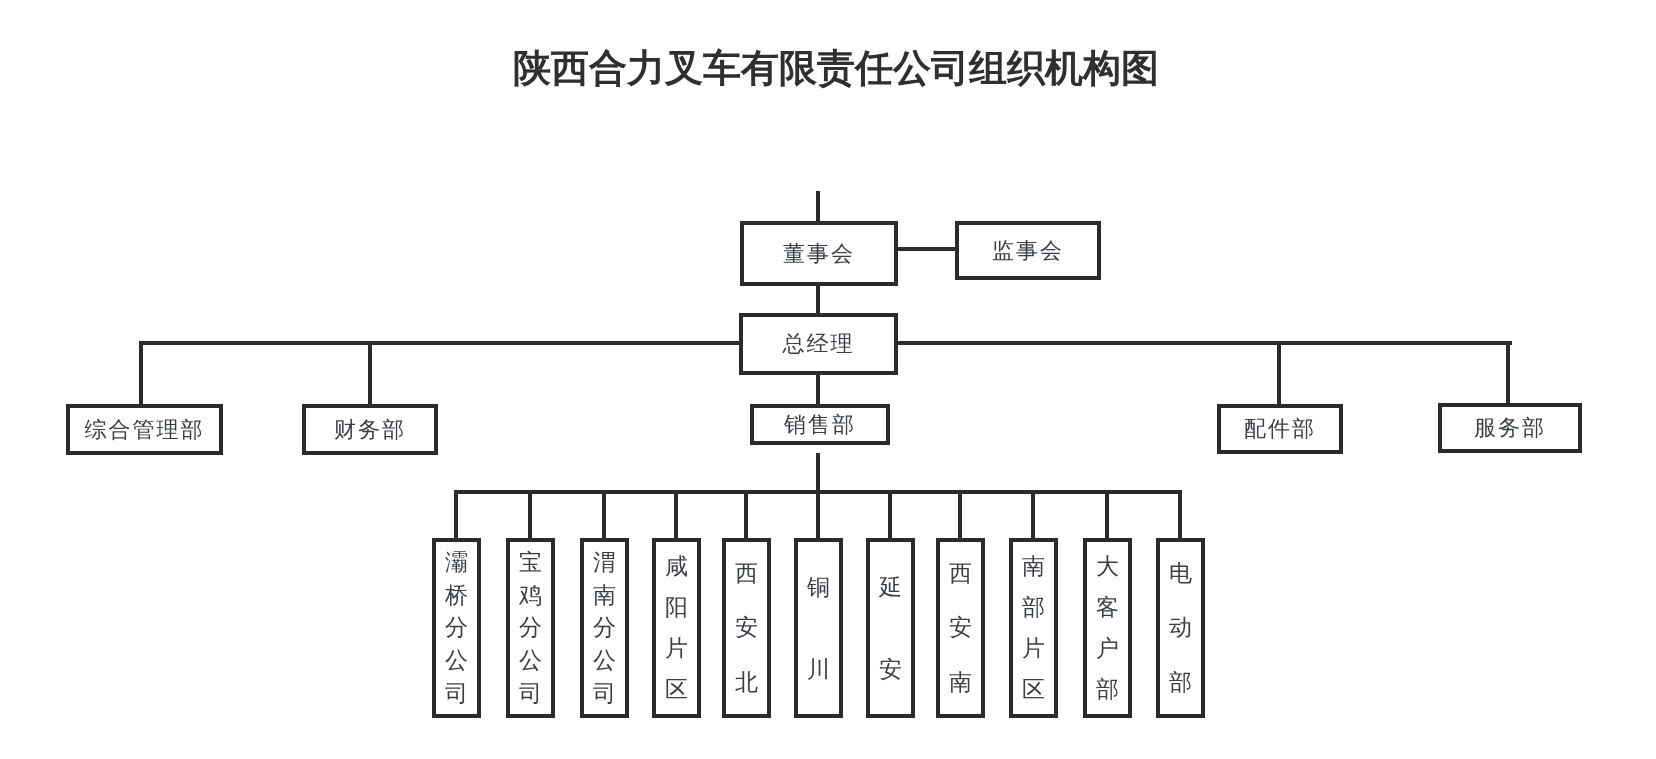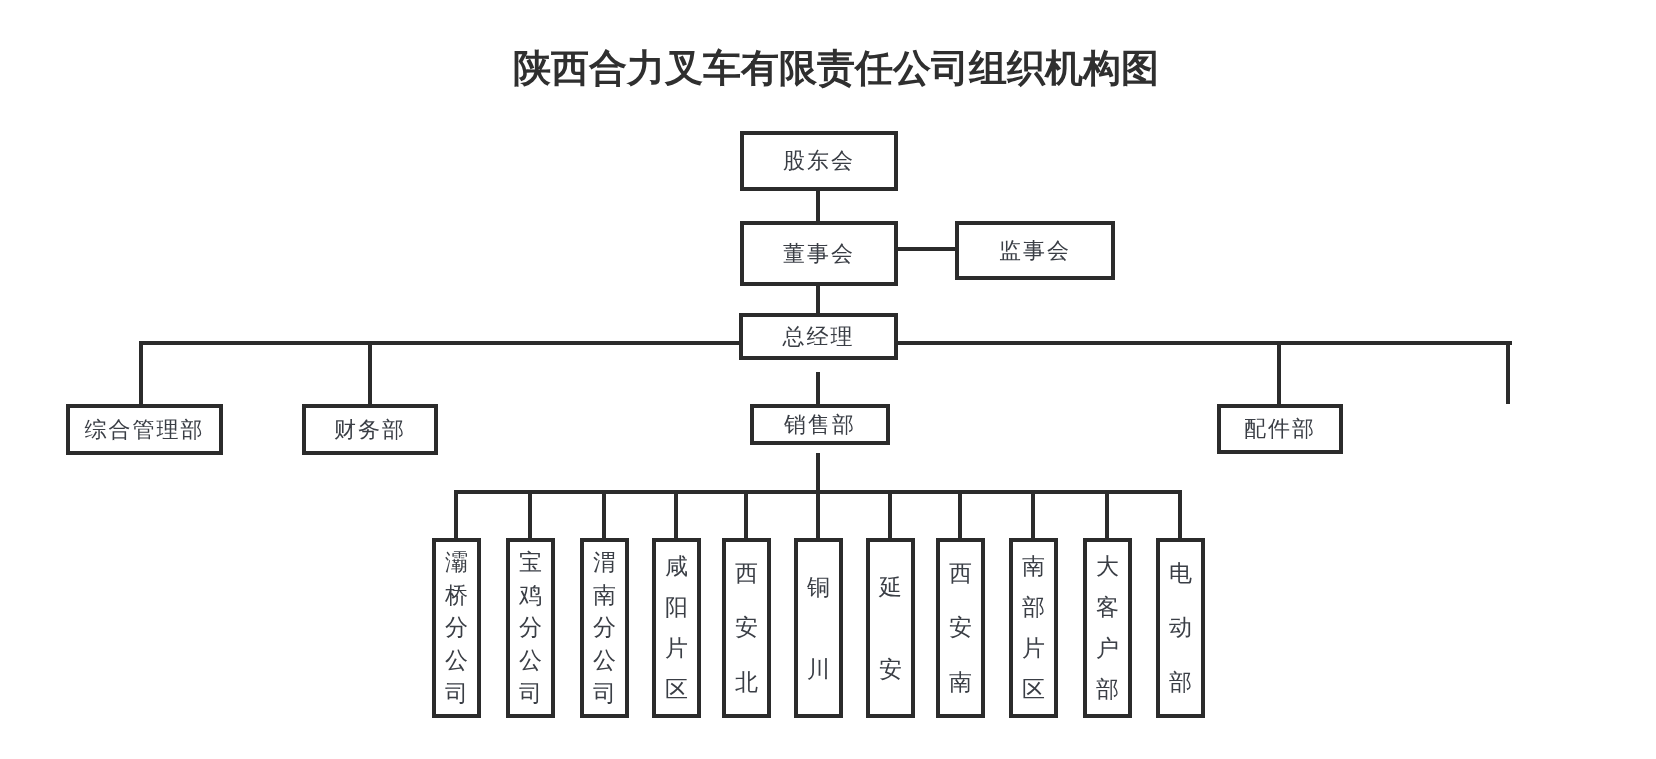--- a/index.html
+++ b/index.html
@@ -88,44 +88,44 @@
   <div class="line" style="left:602px;top:490px;width:4px;height:48px"></div>
   <div class="line" style="left:674px;top:490px;width:4px;height:48px"></div>
   <div class="line" style="left:744px;top:490px;width:4px;height:48px"></div>
   <div class="line" style="left:816px;top:490px;width:4px;height:48px"></div>
   <div class="line" style="left:888px;top:490px;width:4px;height:48px"></div>
   <div class="line" style="left:958px;top:490px;width:4px;height:48px"></div>
   <div class="line" style="left:1031px;top:490px;width:4px;height:48px"></div>
   <div class="line" style="left:1105px;top:490px;width:4px;height:48px"></div>
   <div class="line" style="left:1178px;top:490px;width:4px;height:48px"></div>
 
-  <div class="node" style="left:740px;top:131px;width:158px;height:60px">
-    <span>股东会</span>
-  </div>
   <div class="node" style="left:740px;top:221px;width:158px;height:65px">
     <span>董事会</span>
   </div>
-  <div class="node" style="left:955px;top:221px;width:160px;height:59px">
+  <div class="node" style="left:955px;top:221px;width:146px;height:59px">
     <span>监事会</span>
   </div>
-  <div class="node" style="left:739px;top:313px;width:159px;height:47px">
+  <div class="node" style="left:739px;top:313px;width:159px;height:62px">
     <span>总经理</span>
   </div>
 
   <div class="node" style="left:66px;top:404px;width:157px;height:51px">
     <span>综合管理部</span>
   </div>
   <div class="node" style="left:302px;top:404px;width:136px;height:51px">
     <span>财务部</span>
   </div>
   <div class="node" style="left:750px;top:404px;width:140px;height:41px">
     <span>销售部</span>
   </div>
   <div class="node" style="left:1217px;top:404px;width:126px;height:50px">
     <span>配件部</span>
+  </div>
+  <div class="node" style="left:1438px;top:403px;width:144px;height:50px">
+    <span>服务部</span>
   </div>
 
   <div class="vnode" style="left:432px">
       <span>灞</span>
       <span>桥</span>
       <span>分</span>
       <span>公</span>
       <span>司</span>
     </div>
   <div class="vnode" style="left:506px">

